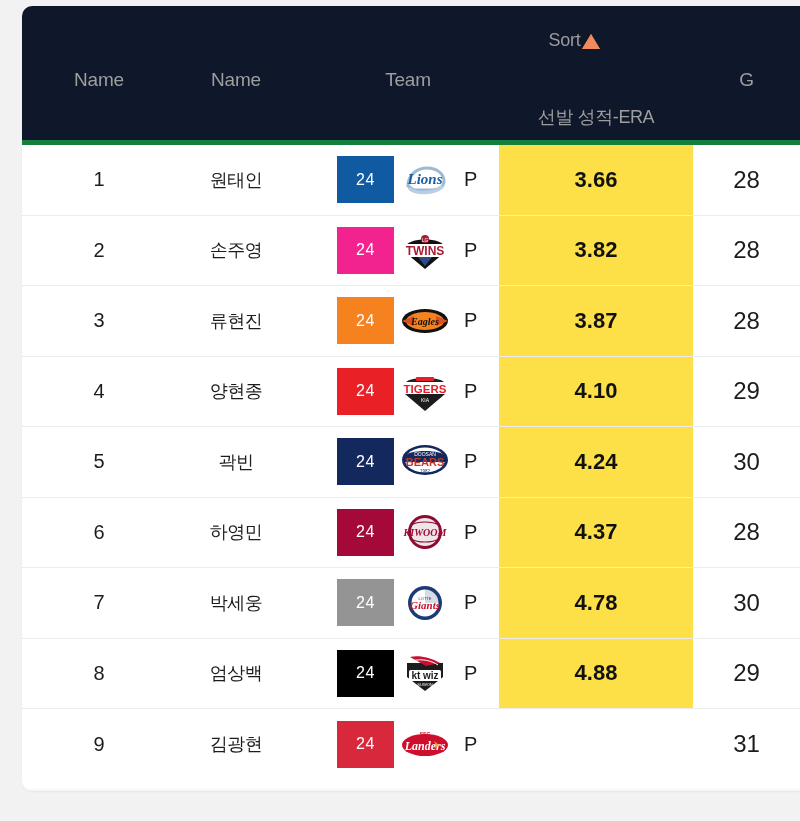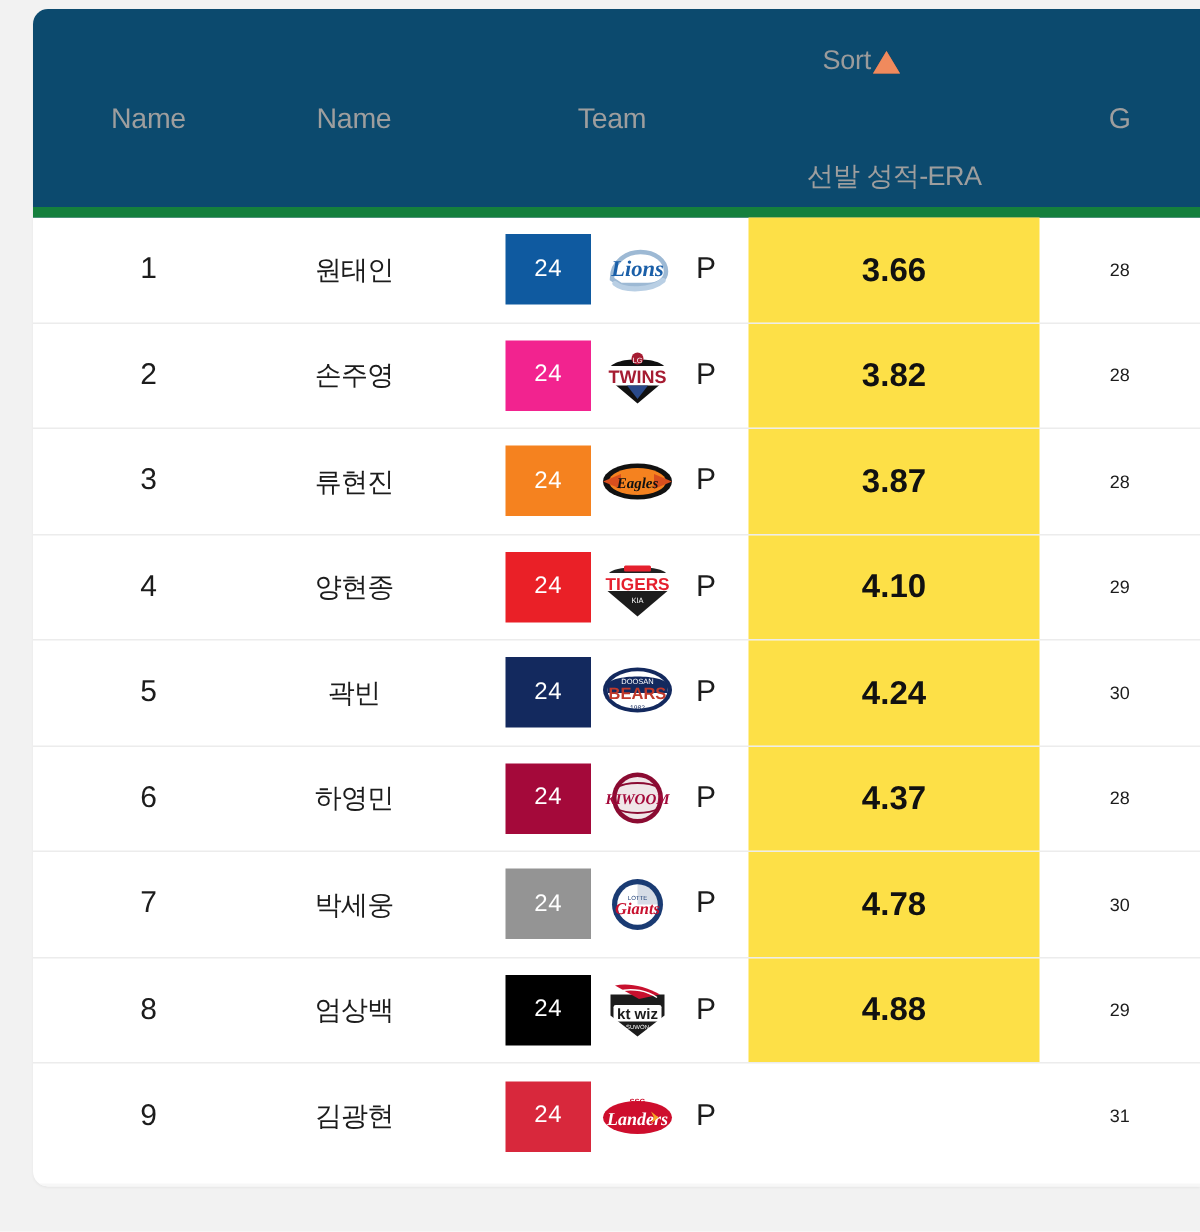--- a/index.html
+++ b/index.html
@@ -34,22 +34,22 @@
     border-top-left-radius: 10px;
     border-bottom-left-radius: 10px;
     box-shadow: 0 1px 2px rgba(0,0,0,0.05);
     overflow: hidden;
   }
 
   
   .thead {
     position: relative;
     height: 139px;
-    background: #0c4a6e;
-    border-bottom: 7px solid #15803d;
+    background: #0f172a;
+    border-bottom: 5px solid #15803d;
   }
 
   .sort-label {
     position: absolute;
     top: 24px;
     left: 455px;
     width: 194px;
     text-align: center;
     font-size: 18px;
     color: #9b9b9b;
@@ -116,21 +116,21 @@
     height: 100%;
     display: flex;
     align-items: center;
     justify-content: center;
   }
 
   .c-rank { left: 22px;  width: 110px; font-size: 20px; color: #1c1c1c; }
   .c-name { left: 133px; width: 162px; font-size: 18px; color: #1c1c1c; letter-spacing: -0.5px; }
   .c-team { left: 296px; width: 181px; justify-content: flex-start; padding-left: 7px; gap: 6px; }
   .c-era  { left: 477px; width: 194px; font-size: 22px; font-weight: 700; color: #111; background: #fde047; }
-  .c-g    { left: 671px; width: 107px; font-size: 12px; color: #1c1c1c; }
+  .c-g    { left: 671px; width: 107px; font-size: 24px; color: #1c1c1c; }
 
   
   .badge {
     width: 57px;
     height: 47px;
     display: flex;
     align-items: center;
     justify-content: center;
     color: #ffffff;
     font-size: 16px;

